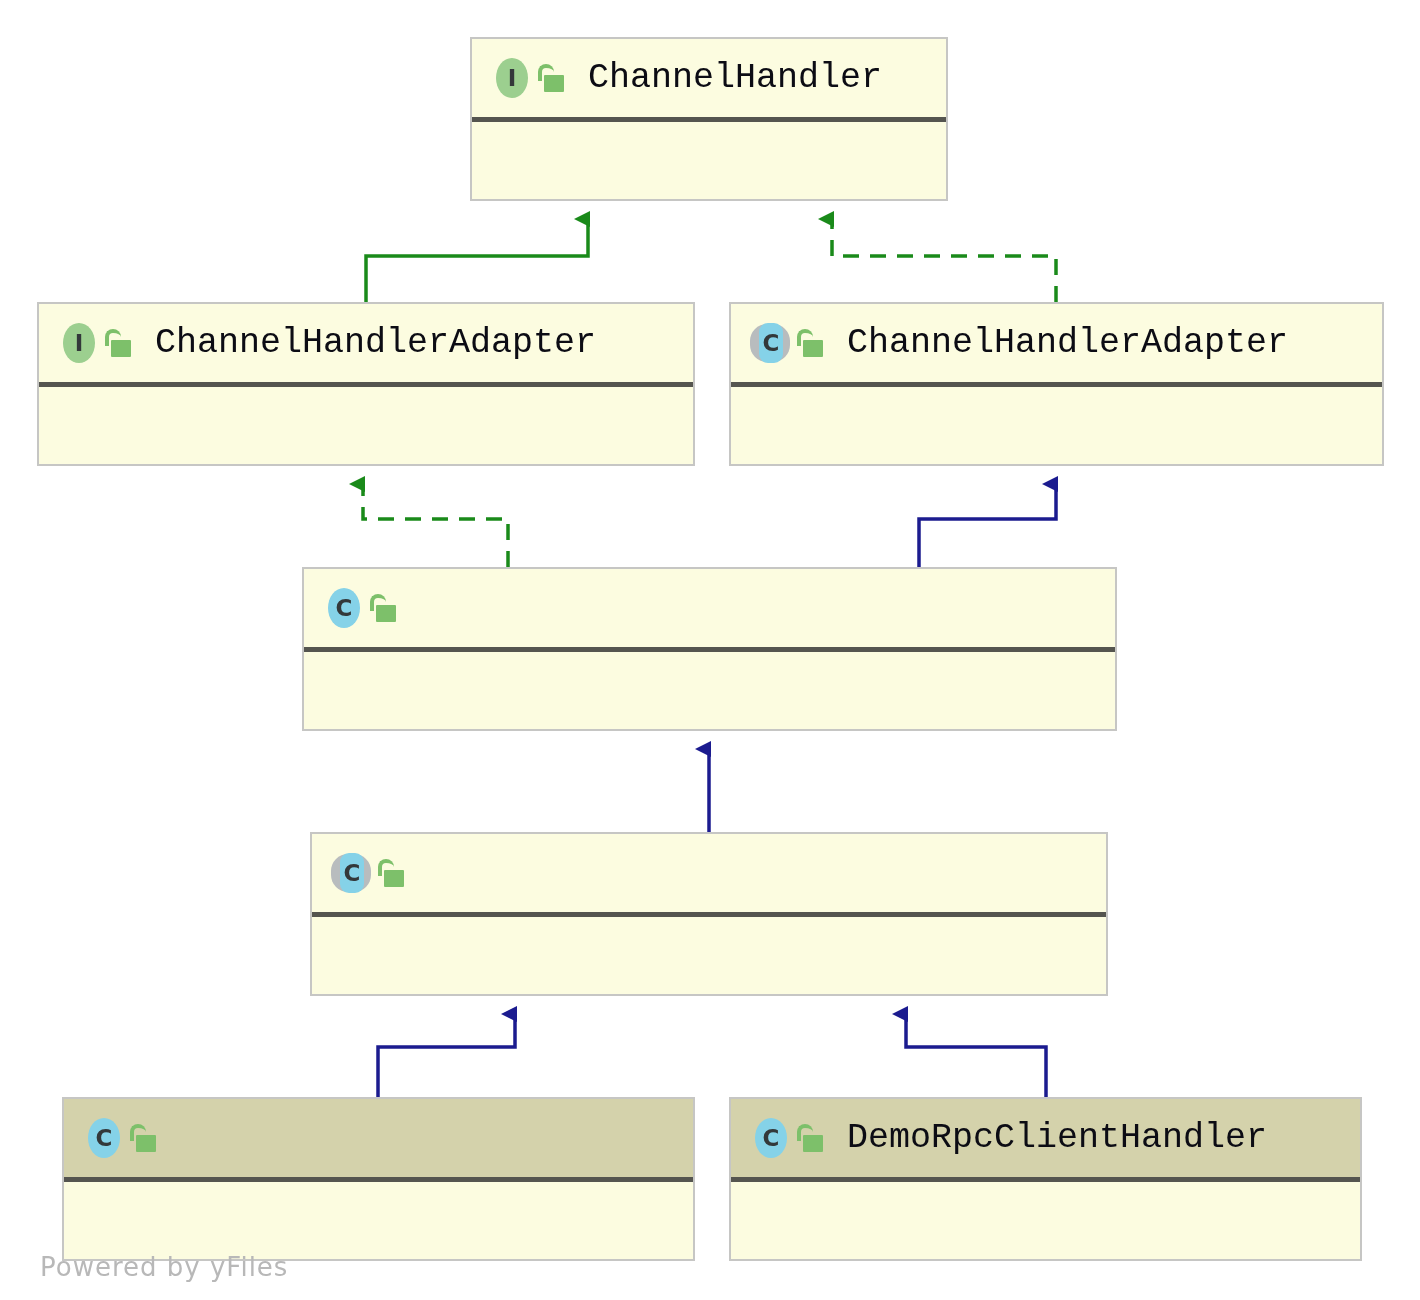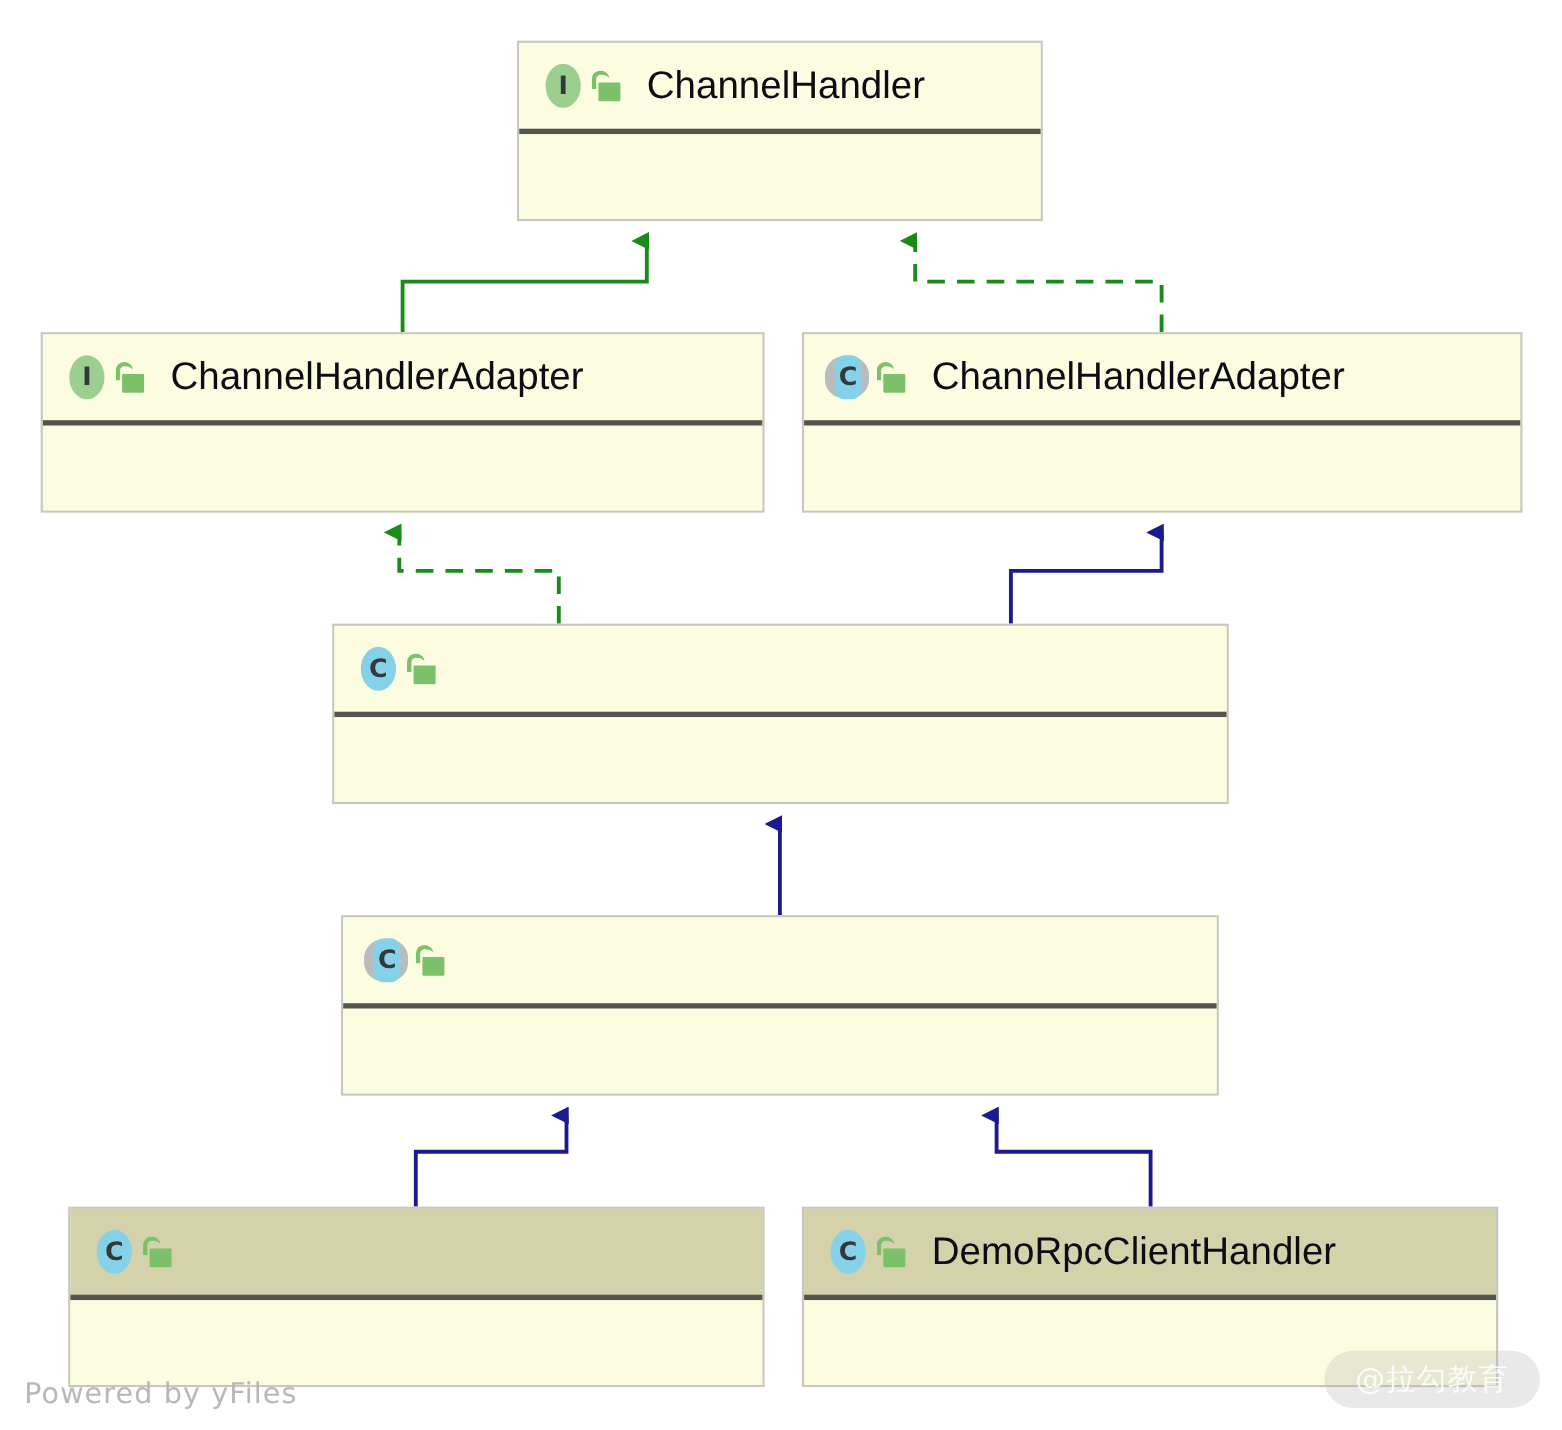--- a/index.html
+++ b/index.html
@@ -37,21 +37,21 @@
   }
   .uml-body {
     background: #fcfce0;
     height: 48%;
   }
   .uml-title {
     color: #0c0c14;
     font-size: 35px;
     letter-spacing: 0px;
     white-space: nowrap;
-    font-family: Liberation Sans, sans-serif;
+    font-family: Liberation Mono, monospace;
   }
 
   
   .stereo {
     position: relative;
     width: 42px;
     height: 42px;
     flex: 0 0 auto;
     margin-right: 6px;
   }
@@ -133,21 +133,21 @@
     left: 0;
     top: 0;
     width: 1420px;
     height: 1300px;
     pointer-events: none;
   }
 
   
   .yfiles-credit {
     position: absolute;
-    left: 22px;
+    left: 40px;
     top: 1252px;
     color: #b8b8b8;
     font-family: "DejaVu Sans", "Liberation Sans", sans-serif;
     font-size: 26px;
     letter-spacing: 1px;
     white-space: nowrap;
   }
   .watermark {
     position: absolute;
     left: 1204px;
@@ -289,15 +289,14 @@
         <span class="shackle"></span>
           <span class="body"></span>
       </span>
       <span class="uml-title">DemoRpcClientHandler</span>
     </div>
     <div class="uml-body"></div>
   </div>
 
   <div class="yfiles-credit">Powered by yFiles</div>
 
-  <div class="watermark">@拉勾教育</div>
 
 </div>
 
 </body></html>

